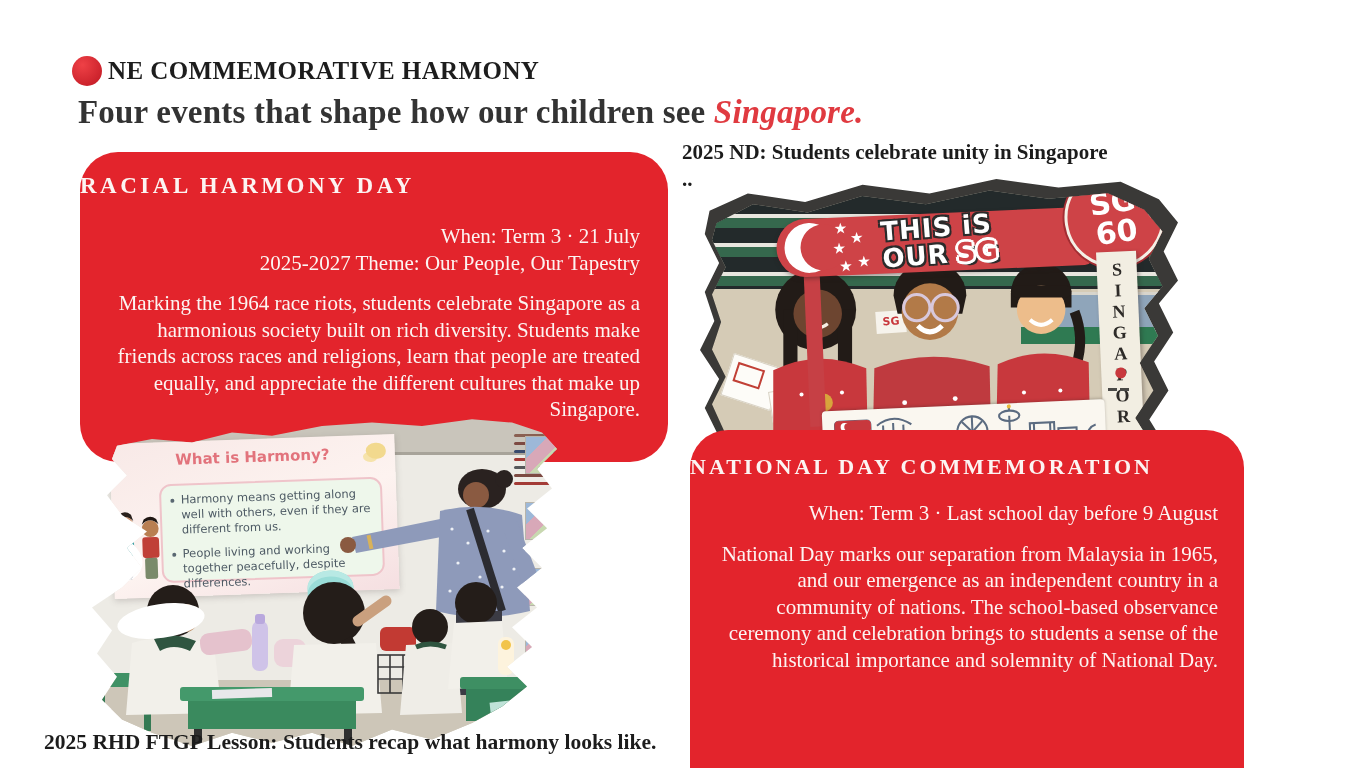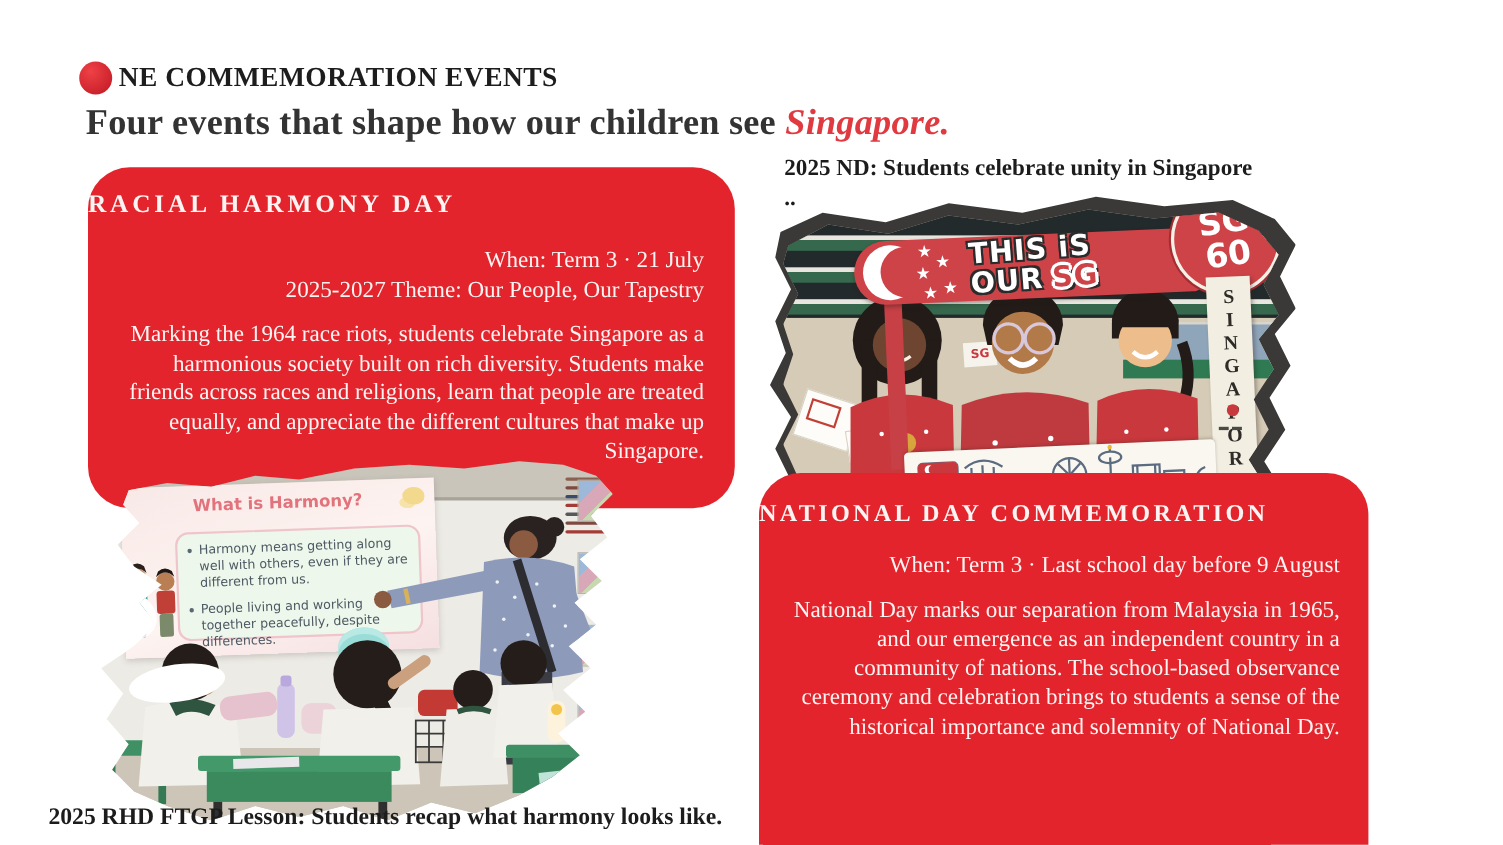--- a/index.html
+++ b/index.html
@@ -21,21 +21,21 @@
   .card-right{left:690px;top:430px;width:554px;height:387px;z-index:3;}
   .card-title{text-align:left;font-weight:700;font-size:23px;letter-spacing:3.5px;margin-top:21px;}
   .card-right .card-title{letter-spacing:3px;font-size:22px;margin-top:24px;}
   .card-content{padding:24px 28px 0 30px;font-size:21px;line-height:26.5px;text-align:right;}
   .card-right .card-content{padding:20px 26px 0 26px;}
   .card-body{margin-top:14px;}
 
   
   .caption{position:absolute;color:#1c1c1c;font-weight:700;z-index:4;}
   .caption-left{left:44px;top:730px;font-size:21.5px;}
-  .caption-right{left:713px;top:139px;font-size:21px;line-height:27px;font-weight:700;}
+  .caption-right{left:682px;top:139px;font-size:21px;line-height:27px;font-weight:700;}
 
   
   .photo-classroom{position:absolute;left:62px;top:416px;width:500px;height:330px;z-index:2;
     clip-path:polygon(11% 9%,18% 7%,26% 8%,34% 5%,42% 6%,52% 3%,62% 2%,72% 3%,82% 1%,90% 2%,96% 5%,
       99% 10%,95% 16%,98% 22%,93% 28%,97% 34%,92% 40%,96% 46%,91% 52%,95% 58%,90% 64%,94% 70%,
       89% 76%,93% 82%,88% 88%,82% 93%,74% 98%,66% 95%,58% 100%,50% 96%,42% 99%,34% 96%,26% 100%,
       18% 96%,12% 92%,8% 86%,11% 79%,7% 72%,10% 65%,6% 58%,12% 52%,16% 46%,13% 40%,17% 35%,
       12% 30%,9% 24%,13% 18%,10% 13%);
     background:linear-gradient(180deg,#c9c5bb 0 11%,#edebe5 11% 80%,#cdc6b8 80%);}
   .board-line{position:absolute;left:0;right:0;top:11%;height:3px;background:#a8a49a;}
@@ -121,21 +121,21 @@
                background:#c8383d;}
   .frame-left{position:absolute;left:7%;top:calc(9% + 50px);width:16px;height:58%;background:#c64045;}
   .frame-bottom{position:absolute;left:10%;right:15%;bottom:1%;height:52px;background:#faf7f0;
                 border-radius:4px;box-shadow:0 -1px 3px rgba(40,30,30,.25);}
   .dash-speck{position:absolute;width:9px;height:3px;background:#4a4a47;}
 </style>
 </head>
 <body>
 
 <span class="red-dot"></span>
-<div class="header-label">NE COMMEMORATION EVENTS</div>
+<div class="header-label">NE COMMEMORATIVE HARMONY</div>
 <div class="main-title">
   <span>Four events that shape how our children see </span><span class="hl">Singapore.</span>
 </div>
 
 <div class="card card-left">
   <div class="card-title">RACIAL HARMONY DAY</div>
   <div class="card-content">
     <div>When: Term 3 · 21 July</div>
     <div>2025-2027 Theme: Our People, Our Tapestry</div>
     <div class="card-body">Marking the 1964 race riots, students celebrate Singapore as a harmonious society built on rich diversity. Students make friends across races and religions, learn that people are treated equally, and appreciate the different cultures that make up Singapore.</div>

